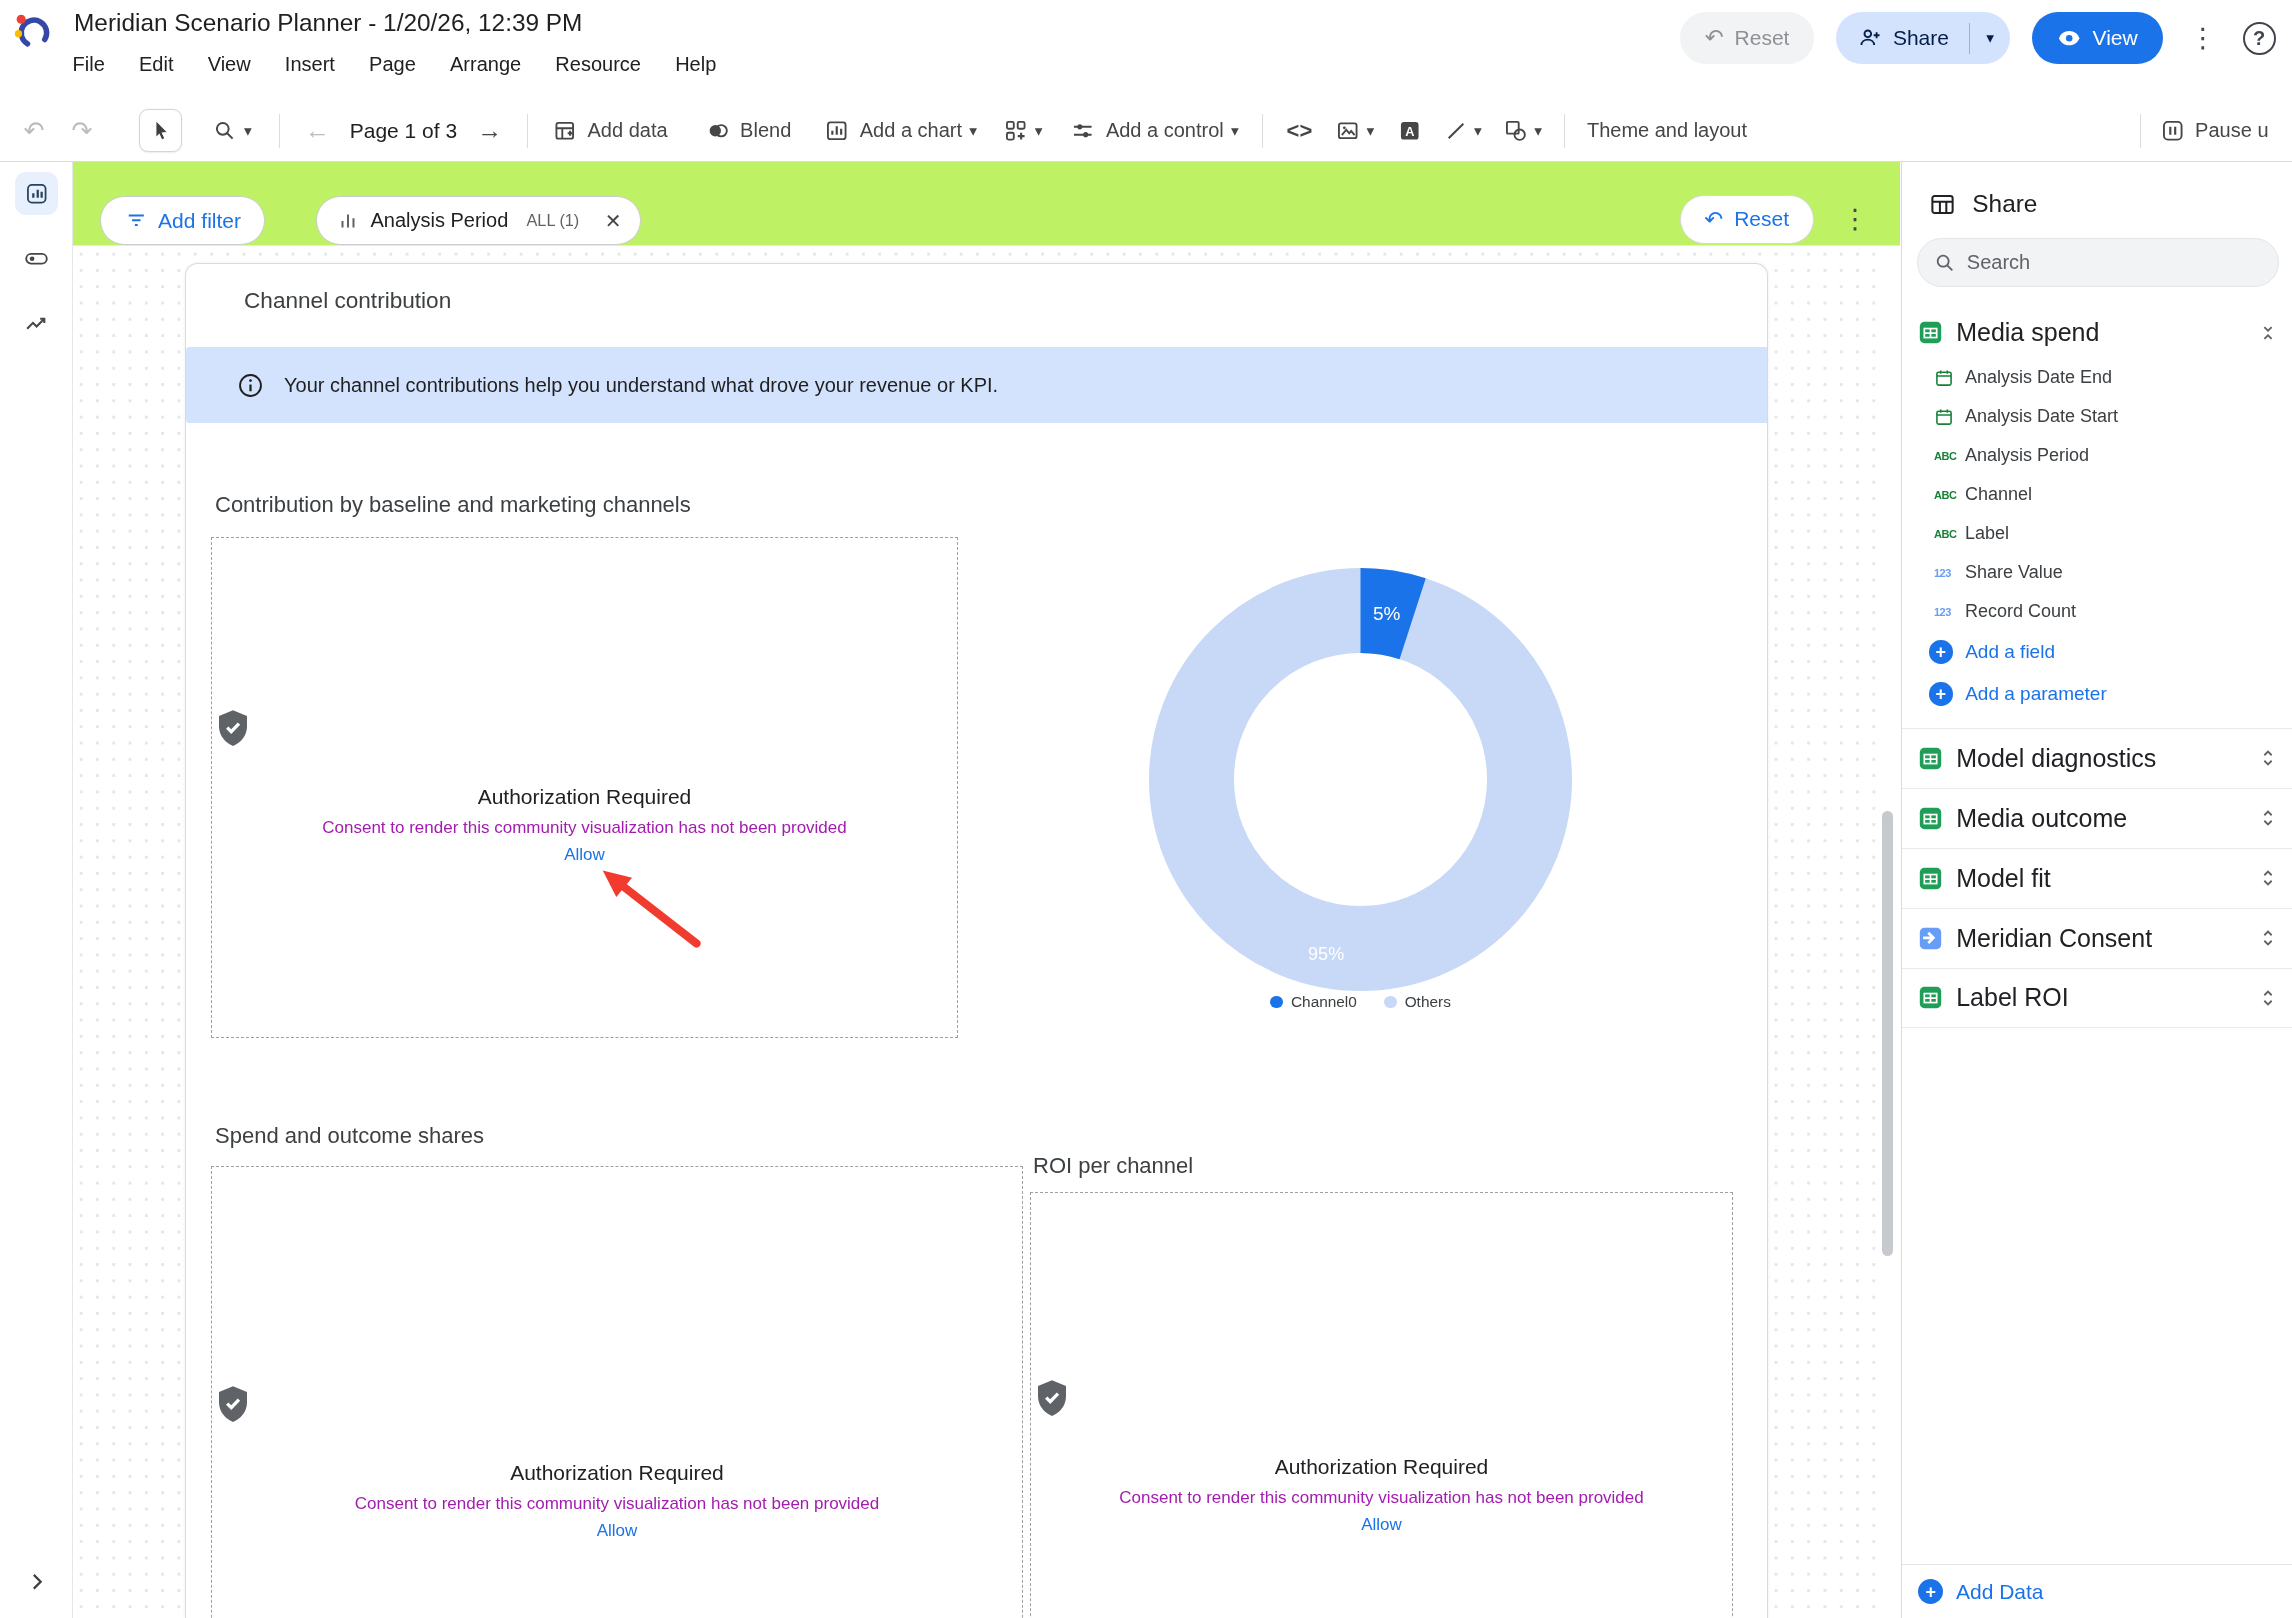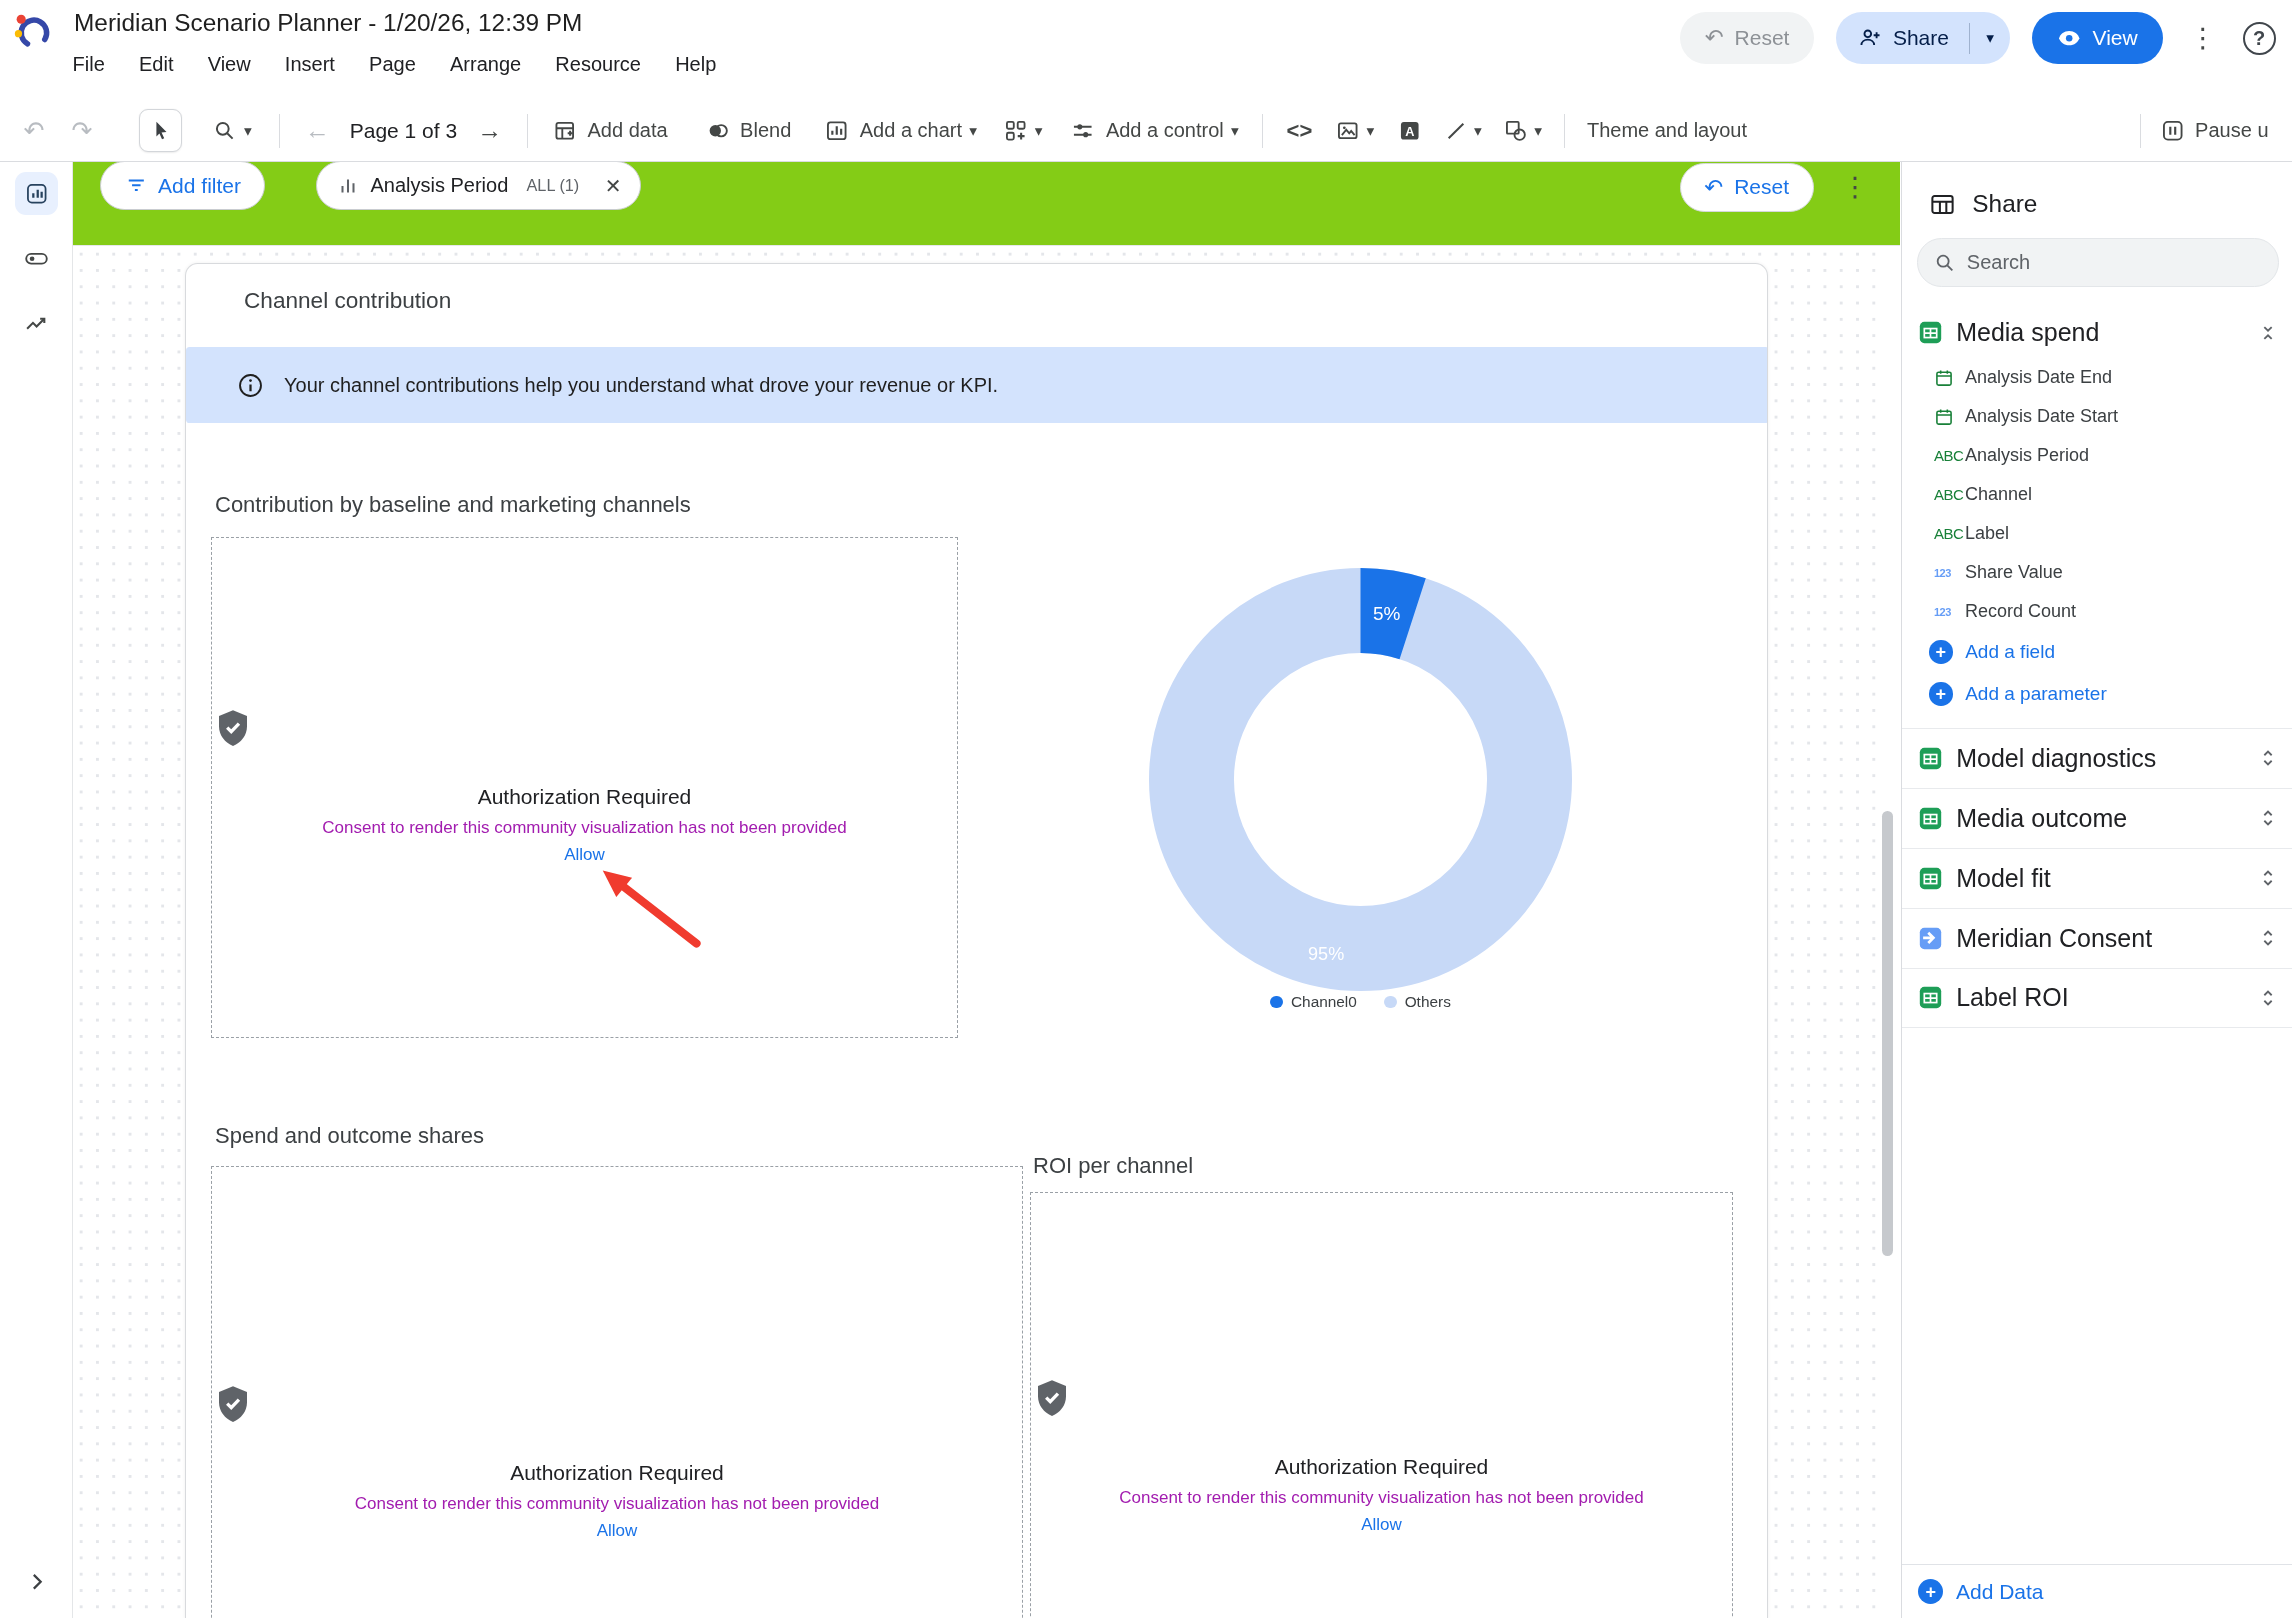--- a/index.html
+++ b/index.html
@@ -38,22 +38,22 @@
   .toolbar-right { margin-left:auto; display:flex; align-items:center; }
 
   
   .left-rail { position:absolute; left:0; top:161px; width:73px; height:1457px; background:#fff;
                border-right:0.9px solid #e4e6e8; z-index:8; }
   .rail-item { width:73px; height:65px; display:flex; align-items:center; justify-content:center; }
   .rail-active { width:43px; height:43px; background:#e8f0fe; border-radius:11px; display:flex; align-items:center; justify-content:center; }
   .rail-bottom { position:absolute; bottom:25px; left:0; width:73px; display:flex; justify-content:center; }
 
   
-  .filter-bar { position:absolute; left:73px; top:161px; width:1827px; height:85px; background:#84cc16;
-                border-bottom:0.9px solid #e6e8ea; display:flex; align-items:flex-start; padding:0 27px; z-index:7; }
+  .filter-bar { position:absolute; left:73px; top:161px; width:1827px; height:85px; background:#bef264;
+                border-bottom:0.9px solid #e6e8ea; display:flex; align-items:flex-end; padding:0 27px; z-index:7; }
   .chip { height:49px; border:0.9px solid #c9ccd0; border-radius:24.4px; display:flex; align-items:center; background:#fff; }
   .add-filter { padding:0 23.5px; gap:11px; color:#1a73e8; font-size:21px; font-weight:500; }
   .filter-chip { margin-left:51px; padding:0 18px 0 20px; gap:11px; }
   .chip-name { font-size:20px; color:#202124; }
   .chip-val { font-size:16.3px; color:#5f6368; margin-left:7.2px; }
   .chip-x { font-size:20px; color:#444746; margin-left:14.5px; }
   .fb-right { margin-left:auto; display:flex; align-items:center; gap:23.5px; }
   .btn-reset-fb { padding:0 23.5px; gap:11px; color:#1a73e8; font-size:21px; font-weight:500; border:0.9px solid #d5d8dc; }
 
   
@@ -90,21 +90,21 @@
   .dp-search { margin:20px 14.5px 0 14.5px; height:49px; background:#f1f3f4; border:0.9px solid #e3e6e9; border-radius:24.4px;
                display:flex; align-items:center; padding:0 16.3px; gap:11px; }
   .dp-search-input { border:none; outline:none; background:transparent; font-size:20px; color:#202124; width:271px;
                      font-family:"Liberation Sans", sans-serif; }
   .dp-search-input::placeholder { color:#5f6368; }
   .dp-src-main { margin-top:20px; height:51px; display:flex; align-items:center; padding:0 14.5px; }
   .dp-src-label { font-size:25px; color:#202124; margin-left:12.7px; }
   .grow { flex:1; }
   .dp-field { height:39px; display:flex; align-items:center; padding-left:32px; }
   .fi { width:31px; display:flex; justify-content:flex-start; align-items:center; }
-  .fi-text-abc { font-size:15px; font-weight:normal; color:#188038; letter-spacing:-0.5px; }
+  .fi-text-abc { font-size:11px; font-weight:bold; color:#188038; letter-spacing:-0.5px; }
   .fi-text-123 { font-size:11px; font-weight:bold; color:#669df6; letter-spacing:-0.5px; }
   .dp-field-label { font-size:18px; color:#3c4043; }
   .dp-addlink { height:42px; display:flex; align-items:center; padding-left:27px; gap:12.7px; }
   .dp-addlink-label { font-size:19px; color:#1a73e8; font-weight:500; }
   .plus-circle { width:23.5px; height:23.5px; background:#1a73e8; border-radius:50%; color:#fff; font-size:18px;
                  display:flex; align-items:center; justify-content:center; line-height:1; font-weight:bold; }
   .dp-sources { margin-top:12.7px; }
   .dp-src-row { height:60px; display:flex; align-items:center; padding:0 14.5px; border-top:0.9px solid #e8eaed; }
   .dp-src-row:last-child { border-bottom:0.9px solid #e8eaed; }
   .dp-adddata { margin-top:auto; height:54px; border-top:0.9px solid #e0e3e7; display:flex; align-items:center;

